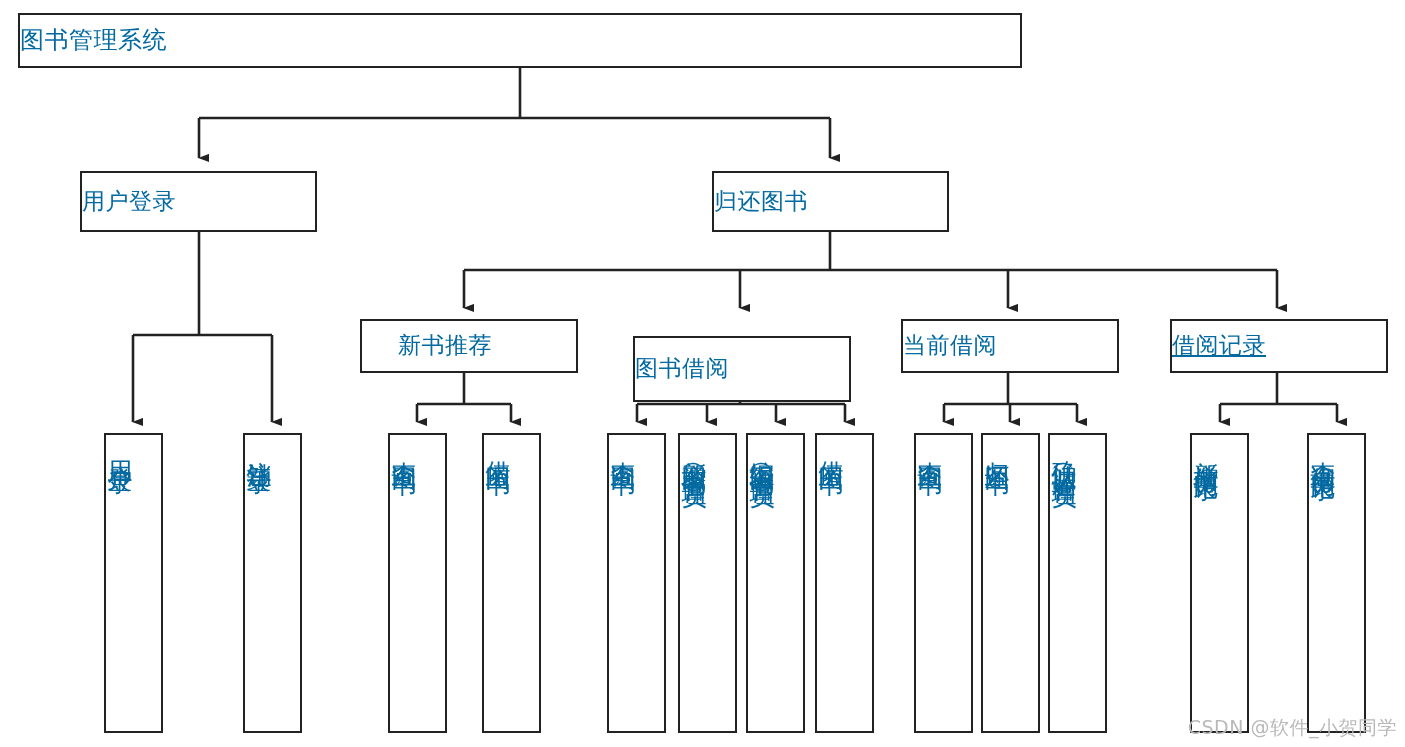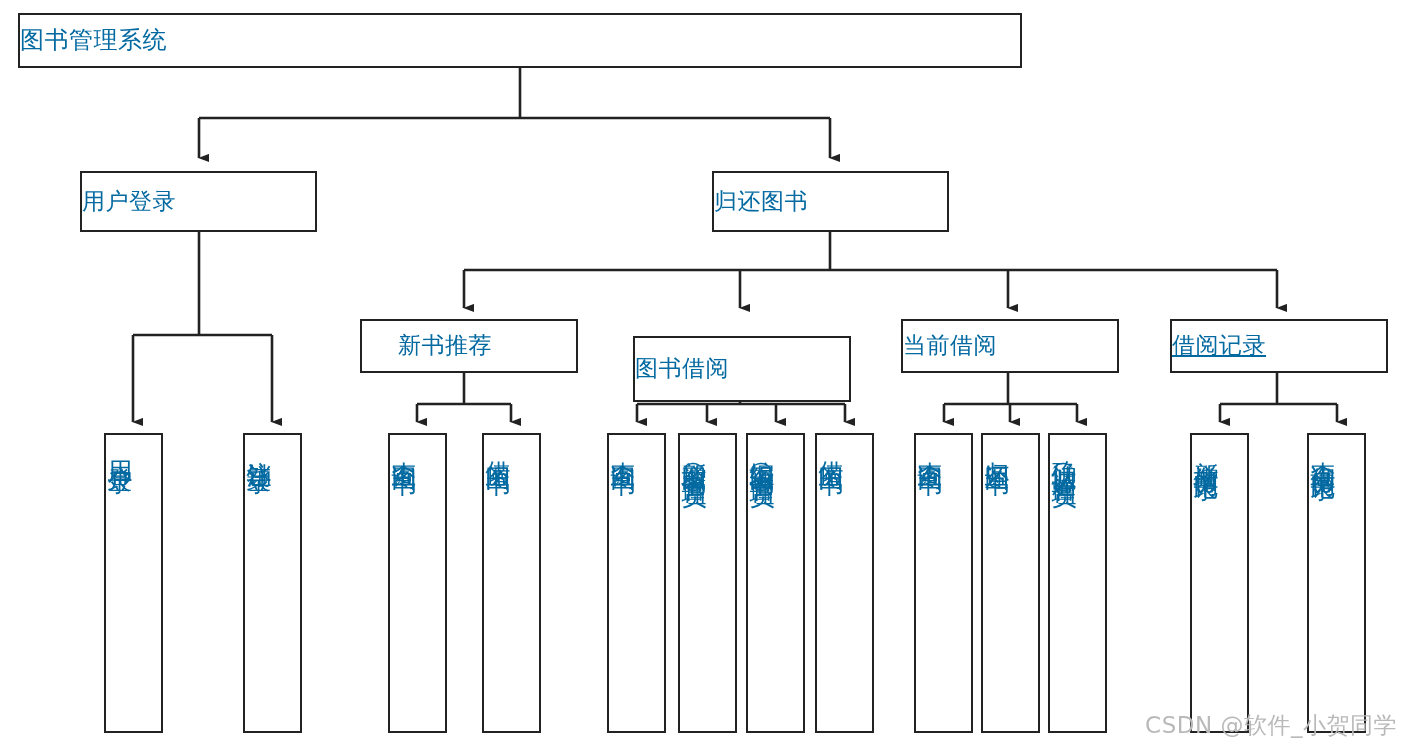--- a/index.html
+++ b/index.html
@@ -59,21 +59,21 @@
     text-orientation: upright;
     font-size: 25px;
     line-height: 1.06;
     letter-spacing: 3.5px;
     white-space: nowrap;
   }
   .watermark {
     position: absolute;
     right: 8px;
     bottom: 6px;
-    font-size: 23px;
+    font-size: 19px;
     color: #b9b9b9;
     white-space: nowrap;
     letter-spacing: 0.5px;
   }
 </style>
 </head>
 <body>
 
 <div id="canvas">
 

